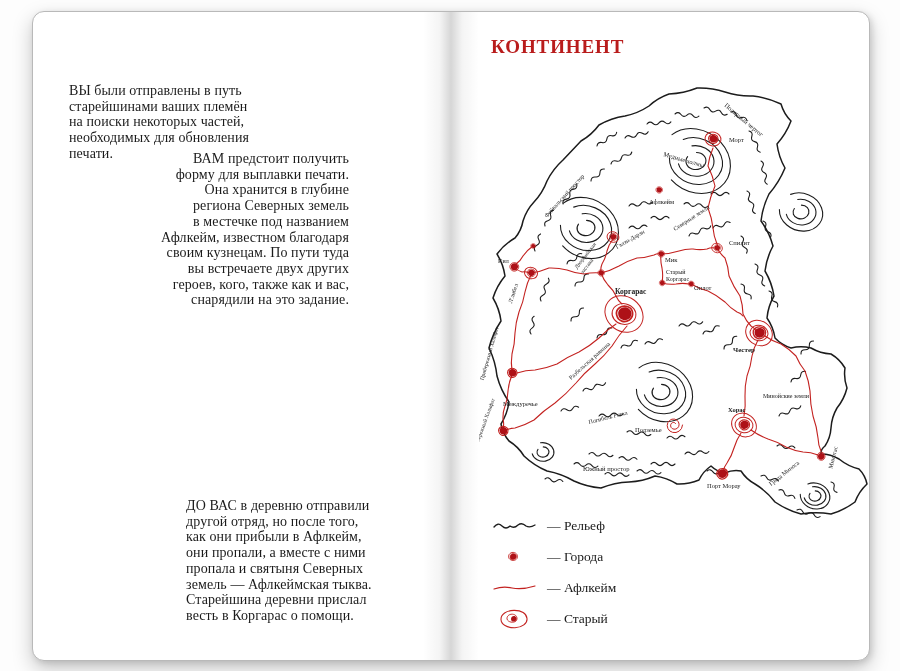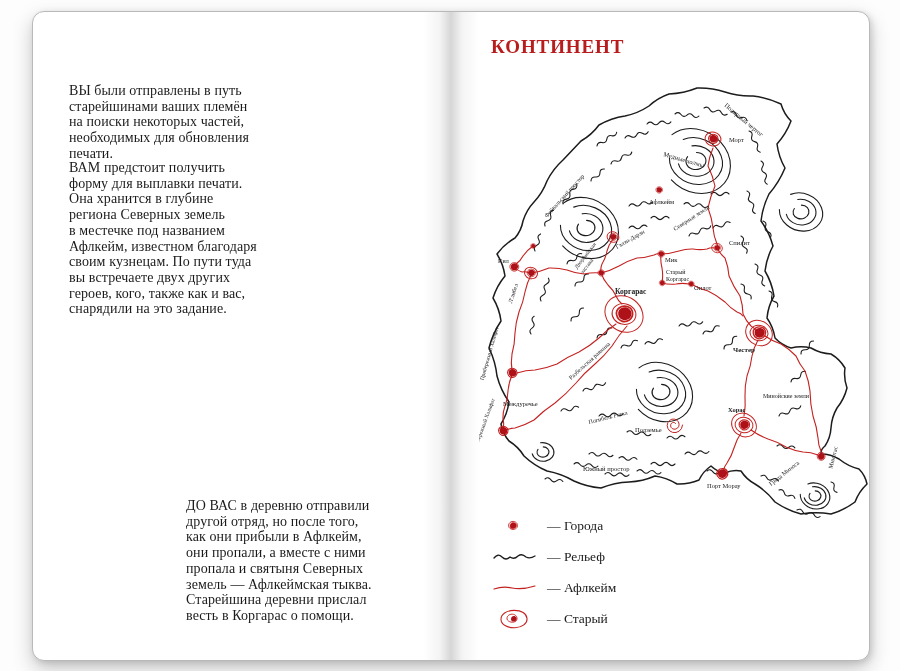--- a/index.html
+++ b/index.html
@@ -4,21 +4,21 @@
 <style>
   html,body{margin:0;padding:0;}
   body{width:900px;height:671px;background:#fdfdfd;font-family:"Liberation Serif",serif;overflow:hidden;position:relative;}
   .book{position:absolute;left:32px;top:11px;width:836px;height:648px;background:#ffffff;
         border:1px solid #b9b9b9;border-radius:12px;overflow:hidden;
         box-shadow:0 8px 20px rgba(0,0,0,.22), 2px 2px 6px rgba(0,0,0,.12);}
   .gutter{position:absolute;left:390px;top:0;width:56px;height:100%;pointer-events:none;
         background:linear-gradient(90deg,rgba(0,0,0,0) 0%,rgba(0,0,0,0.045) 30%,rgba(0,0,0,0.16) 50%,rgba(0,0,0,0.045) 70%,rgba(0,0,0,0) 100%);}
   .para{position:absolute;white-space:pre-line;font-size:14px;line-height:15.7px;color:#1b1b1b;letter-spacing:.1px;}
   .para1{left:36px;top:27px;width:280px;margin-top:44px;}
-  .para2{left:36px;top:148px;width:280px;}
+  .para2{left:36px;top:139px;width:280px;text-align:right;}
   .para3{left:153px;top:486px;width:280px;}
   .map-title{position:absolute;left:458px;top:24px;margin:0;font-size:19px;font-weight:bold;letter-spacing:.9px;color:#b91c1c;}
   #map-svg{position:absolute;left:446px;top:74px;}
   #map-svg text{font-family:"Liberation Serif",serif;fill:#222;}
   .legend{position:absolute;left:458px;top:498px;}
   .legend-row{display:flex;align-items:center;height:31px;}
   .legend-sym{width:48px;height:26px;flex:0 0 48px;}
   .legend-label{margin-left:8px;font-size:13.5px;color:#1b1b1b;}
 </style>
 </head>
@@ -284,30 +284,30 @@
           <text transform="translate(104,385) rotate(0)" font-size="6.5" text-anchor="start" fill="#222222">Южный простор</text>
           <text transform="translate(228,402) rotate(0)" font-size="6.5" text-anchor="start" fill="#222222">Порт Морау</text>
           <text transform="translate(292,400) rotate(-38)" font-size="6" text-anchor="start" fill="#222222">Гряда Миноса</text>
           <text transform="translate(356,372) rotate(-76)" font-size="6" text-anchor="middle" fill="#222222">Минотас</text>
         </g>
     </svg>
 
     <div class="legend">
       <div class="legend-row">
         <svg class="legend-sym" viewBox="0 0 48 26">
+          <path d="M3,14 Q7,9 11,13 T19,13 Q23,16 27,12 Q31,9 35,13 Q39,15 44,12" fill="none" stroke="#1c1c1c" stroke-width="1.3" stroke-linecap="round"></path>
+        </svg>
+        <span class="legend-label">— Рельеф</span>
+      </div>
+      <div class="legend-row">
+        <svg class="legend-sym" viewBox="0 0 48 26">
           <path d="M19,13 C19,10 22,8.6 24,10 C26,11 26,14 24,15 C21.6,16.4 19,15.6 19,13 Z" fill="#ae1117" stroke="#c32220" stroke-width="0.6"></path>
           <path d="M17.6,13.4 C17,10.4 20,7.6 23.4,8.6 C26.8,9.6 27.4,13.6 25.2,15.4 C23,17.2 18.6,16.6 17.6,13.4" fill="none" stroke="#c32220" stroke-width="0.9"></path>
         </svg>
         <span class="legend-label">— Города</span>
-      </div>
-      <div class="legend-row">
-        <svg class="legend-sym" viewBox="0 0 48 26">
-          <path d="M3,14 Q7,9 11,13 T19,13 Q23,16 27,12 Q31,9 35,13 Q39,15 44,12" fill="none" stroke="#1c1c1c" stroke-width="1.3" stroke-linecap="round"></path>
-        </svg>
-        <span class="legend-label">— Рельеф</span>
       </div>
       <div class="legend-row">
         <svg class="legend-sym" viewBox="0 0 48 26">
           <path d="M3,14 Q12,11 21,13 Q31,15 44,11" fill="none" stroke="#c32220" stroke-width="1.2" stroke-linecap="round"></path>
         </svg>
         <span class="legend-label">— Афлкейм</span>
       </div>
       <div class="legend-row">
         <svg class="legend-sym" viewBox="0 0 48 26">
           <path d="M36,12.5 C36.5,17.5 31,21.5 24,21.8 C16,22 10.2,18.4 10,13.5 C9.8,8.2 15.5,4.5 23,4.4 C30.5,4.3 35.6,7.6 36,12.5 Z" fill="none" stroke="#c32220" stroke-width="1.1"></path>

